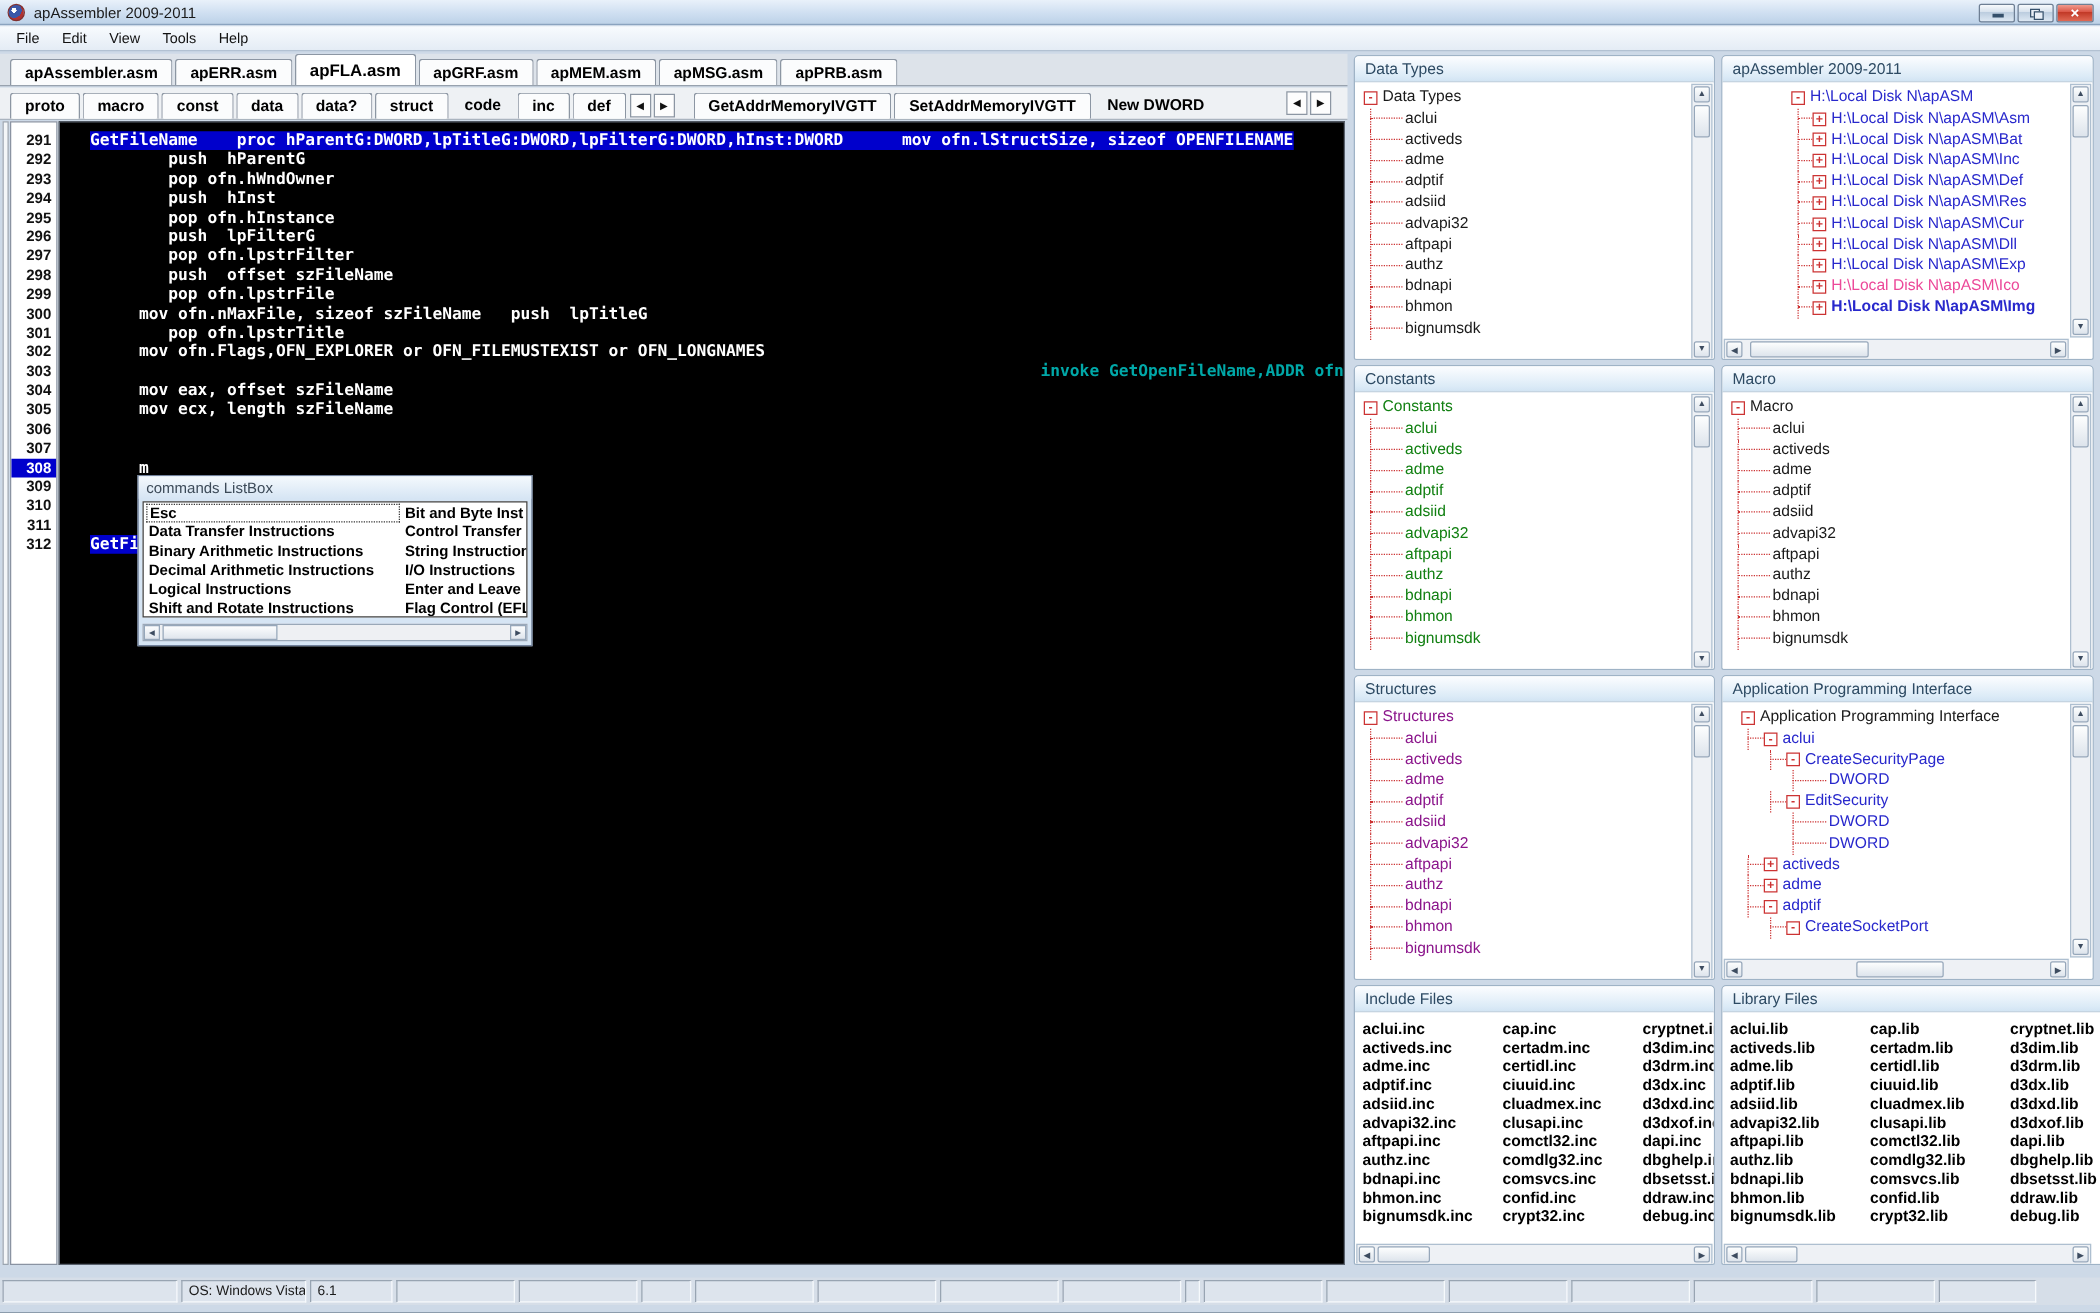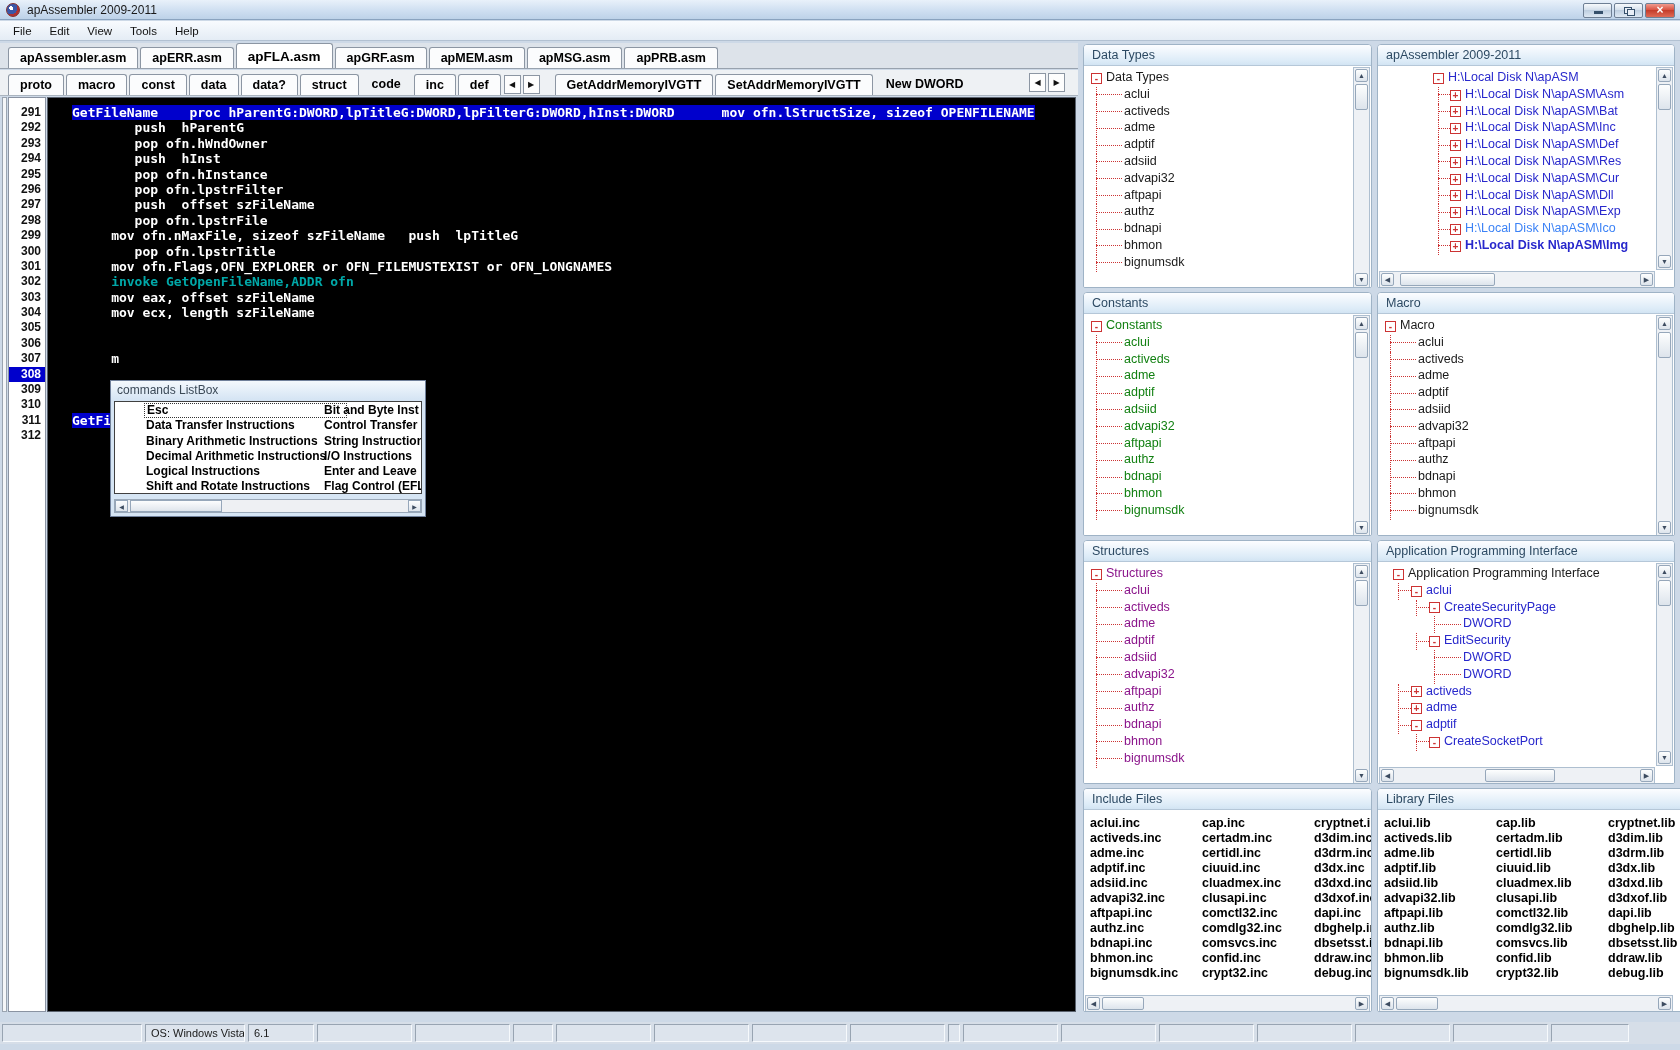--- a/index.html
+++ b/index.html
@@ -49,31 +49,31 @@
   .gutter{position:absolute;left:8px;top:97px;width:38px;height:915px;background:#ffffff;
     border:1px solid #8a93a2;padding-top:7px;overflow:hidden;}
   .gnum{height:15.4px;line-height:15.4px;text-align:right;padding-right:4px;
     font:bold 12px "Liberation Sans",sans-serif;color:#111;}
   .gnum.gsel{background:#0000cc;color:#fff;}
   .codearea{position:absolute;left:47px;top:97px;width:1029px;height:915px;background:#000;
     border:1px solid #5a626e;padding:7px 0 0 24px;overflow:hidden;}
   .cline{height:15.4px;line-height:15.4px;white-space:pre;
     font:bold 13px "DejaVu Sans Mono",monospace;color:#ffffff;}
   .cline .sel{background:#0000cc;color:#fff;}
-  .cline.invoke{color:#00a8a8;}
+  .cline.invoke{color:#00a8a8;text-align:right;}
 
   
   .popup{position:absolute;left:110px;top:380px;width:316px;height:137px;
     background:#d6e5f4;border:1px solid #70809a;box-shadow:2px 2px 4px rgba(0,0,0,.45);z-index:10;}
   .ptitle{height:18px;font-size:12px;color:#3c4a58;padding:2px 0 0 6px;
     background:linear-gradient(#f4f9fd,#d6e5f4);}
   .plist{position:absolute;left:3px;right:3px;top:20px;height:93px;background:#fff;
     border:1px solid #404040;overflow:hidden;}
   .pcol{position:absolute;top:1px;}
-  .pcol.l{left:2px;width:203px;margin-left:27px;} .pcol.r{left:207px;width:110px;}
+  .pcol.l{left:2px;width:203px;} .pcol.r{left:207px;width:110px;}
   .pitem{height:15.3px;line-height:15.3px;font:bold 12px "Liberation Sans",sans-serif;
     color:#000;white-space:nowrap;padding-left:2px;}
   .pitem.focus{border:1px dotted #333;line-height:13.3px;}
   .pscroll{position:absolute;left:3px;right:3px;top:118px;height:14px;background:#eef0f3;
     border:1px solid #9aa8b8;}
   .psbtn{position:absolute;top:0;width:13px;height:12px;background:linear-gradient(#fcfdfe,#dfe5ec);
     border:1px solid #96a7ba;display:flex;align-items:center;justify-content:center;font-size:6px;color:#3d4c60;}
   .psthumb{position:absolute;top:0;height:12px;background:linear-gradient(#fcfdfe,#dfe5ec);border:1px solid #96a7ba;}
 
   
@@ -188,20 +188,21 @@
       <div class="gnum">310</div>
       <div class="gnum">311</div>
       <div class="gnum">312</div>
     </div>
   <div class="codearea" id="codearea">
       <div class="cline"><span class="sel">GetFileName    proc hParentG:DWORD,lpTitleG:DWORD,lpFilterG:DWORD,hInst:DWORD      mov ofn.lStructSize, sizeof OPENFILENAME</span></div>
       <div class="cline">        push  hParentG</div>
       <div class="cline">        pop ofn.hWndOwner</div>
       <div class="cline">        push  hInst</div>
       <div class="cline">        pop ofn.hInstance</div>
+      <div class="cline">        push  lpFilterG</div>
       <div class="cline">        pop ofn.lpstrFilter</div>
       <div class="cline">        push  offset szFileName</div>
       <div class="cline">        pop ofn.lpstrFile</div>
       <div class="cline">     mov ofn.nMaxFile, sizeof szFileName   push  lpTitleG</div>
       <div class="cline">        pop ofn.lpstrTitle</div>
       <div class="cline">     mov ofn.Flags,OFN_EXPLORER or OFN_FILEMUSTEXIST or OFN_LONGNAMES</div>
       <div class="cline invoke">     invoke GetOpenFileName,ADDR ofn</div>
       <div class="cline">     mov eax, offset szFileName</div>
       <div class="cline">     mov ecx, length szFileName</div>
       <div class="cline"></div>
@@ -556,21 +557,21 @@
             <div class="trow" style="height: 16.8px;">
               <span class="tvseg" style="left: 60px;"></span>
               <span class="tstub" style="left: 60px; width: 18px; top: 7.4px;"></span>
               <span class="tbox" style="left: 72px; top: 2.9px;">+</span>
               <span class="tlabel" style="left: 87px; color: rgb(40, 40, 204);">H:\Local Disk N\apASM\Exp</span>
             </div>
             <div class="trow" style="height: 16.8px;">
               <span class="tvseg" style="left: 60px;"></span>
               <span class="tstub" style="left: 60px; width: 18px; top: 7.4px;"></span>
               <span class="tbox" style="left: 72px; top: 2.9px;">+</span>
-              <span class="tlabel" style="left: 87px; color: #3b82f6;">H:\Local Disk N\apASM\Ico</span>
+              <span class="tlabel" style="left: 87px; color: #ec4899;">H:\Local Disk N\apASM\Ico</span>
             </div>
             <div class="trow" style="height: 16.8px;">
               <span class="tvseg" style="left: 60px;"></span>
               <span class="tstub" style="left: 60px; width: 18px; top: 7.4px;"></span>
               <span class="tbox" style="left: 72px; top: 2.9px;">+</span>
               <span class="tlabel" style="left: 87px; color: rgb(40, 40, 204); font-weight: bold;">H:\Local Disk N\apASM\Img</span>
             </div>
           </div>
           <div class="vscroll" style="left: 278px; top: 1px; height: 203px;">
             <div class="sbtn" style="left: 1px; top: 1px; width: 13px; height: 13px;">▲</div>

